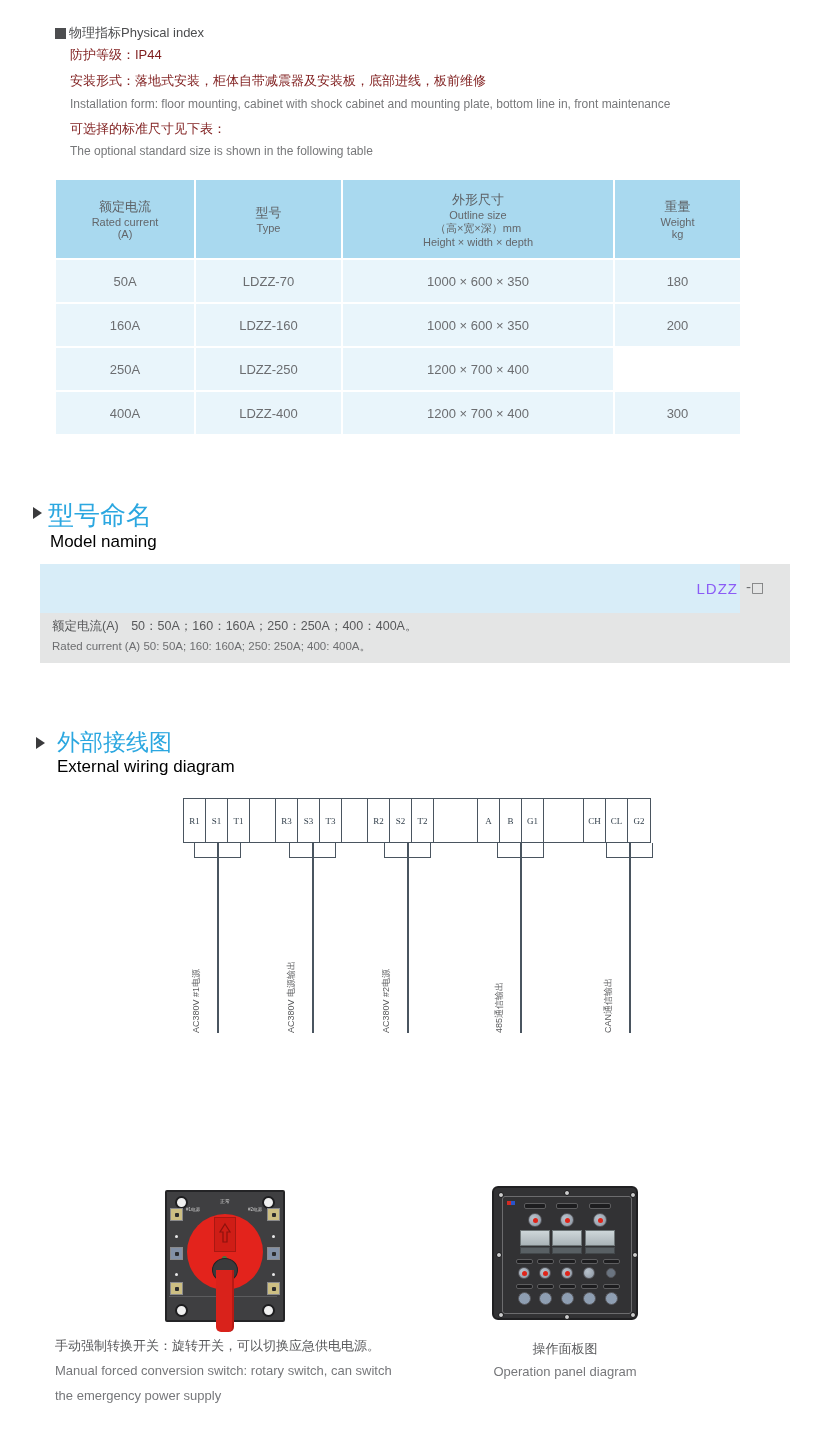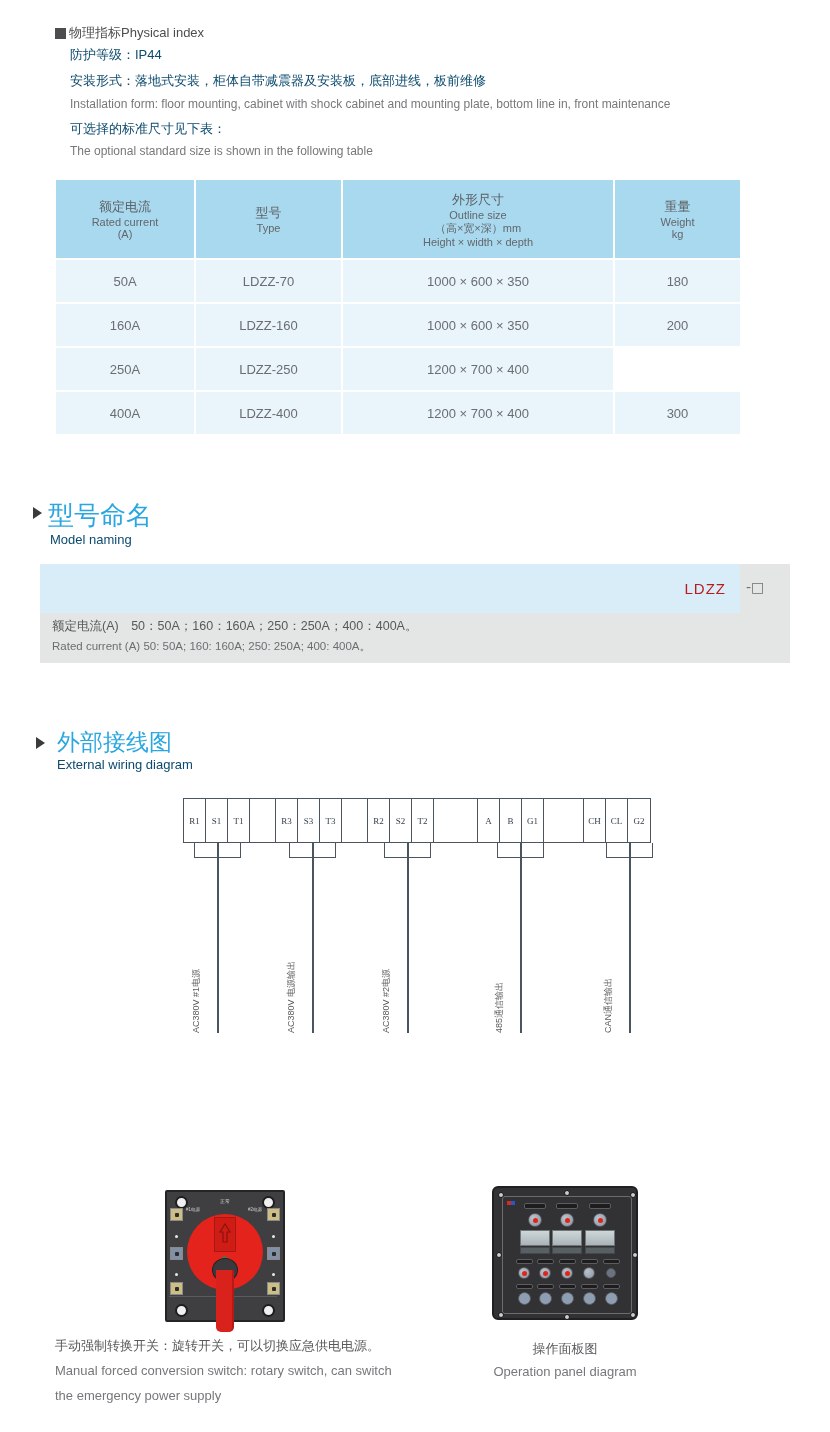--- a/index.html
+++ b/index.html
@@ -1,43 +1,43 @@
 <!DOCTYPE html>
 <html><head>
 <meta charset="utf-8">
 <style>
   html,body{margin:0;padding:0;background:#fff;}
   body{font-family:"Liberation Sans",sans-serif;-webkit-font-smoothing:antialiased;}
   #page{position:relative;width:830px;height:1432px;background:#ffffff;overflow:hidden;}
 
   
-  .p-line{position:absolute;left:70px;color:#0c4a6e;font-size:13px;white-space:nowrap;}
+  .p-line{position:absolute;left:70px;color:#7f1d1d;font-size:13px;white-space:nowrap;}
   .p-line.en{color:#77787a;font-size:12px;}
   .sec1-title{position:absolute;left:55px;top:24px;font-size:13px;color:#4c4d4f;display:flex;align-items:center;white-space:nowrap;}
   .sq-bullet{display:inline-block;width:11px;height:11px;background:#4c4d4f;margin-right:3px;}
 
   
   .size-table{position:absolute;left:56px;top:180px;width:678px;}
   .t-row{display:grid;grid-template-columns:138px 145px 270px 125px;column-gap:2px;margin-bottom:2px;}
   .t-head .cell{background:#a9d9ef;height:78px;}
   .t-body .cell{background:#e9f5fb;height:42px;}
   .cell{display:flex;flex-direction:column;align-items:center;justify-content:center;color:#5d6064;}
   .cell .zh{font-size:13px;}
   .cell .en{font-size:11px;color:#63666a;}
   .t-body .cell{font-size:13px;color:#6b6d70;}
 
   
   .sec-arrow{position:absolute;width:0;height:0;border-left:9px solid #3a3a3c;border-top:6px solid transparent;border-bottom:6px solid transparent;}
   .sec-zh{position:absolute;color:#2ba7e0;white-space:nowrap;}
-  .sec-en{position:absolute;color:#0c4a6e;font-size:13px;white-space:nowrap;}
+  .sec-en{position:absolute;color:#000000;font-size:17px;white-space:nowrap;}
 
   
   .mn-block{position:absolute;left:40px;top:564px;width:750px;height:99px;background:#e4e5e5;}
   .mn-band{position:absolute;left:0;top:0;width:700px;height:49px;background:#d8edf8;display:flex;align-items:center;justify-content:flex-end;}
-  .mn-code{font-size:15px;color:#b91c1c;padding-right:14px;letter-spacing:1px;}
+  .mn-code{font-size:15px;color:#8b5cf6;padding-right:2px;letter-spacing:1px;}
   .mn-suffix{position:absolute;left:706px;top:15px;font-size:14px;color:#6f7072;font-family:"DejaVu Sans",sans-serif;}
   .mn-note-zh{position:absolute;left:12px;top:54px;font-size:12.5px;color:#58595b;white-space:nowrap;}
   .mn-note-en{position:absolute;left:12px;top:75px;font-size:11.5px;color:#6d6e70;white-space:nowrap;}
 
   
   .wiring{position:absolute;left:0;top:790px;width:659px;height:260px;}
   .tstrip{position:absolute;left:183px;top:8px;height:45px;display:flex;border:1px solid #4a5560;box-sizing:border-box;}
   .tcell{box-sizing:border-box;border-right:1px solid #4a5560;display:flex;align-items:center;justify-content:center;
          font-family:"Liberation Serif",serif;font-size:9px;color:#33404c;}
   .tcell:last-child{border-right:none;}

